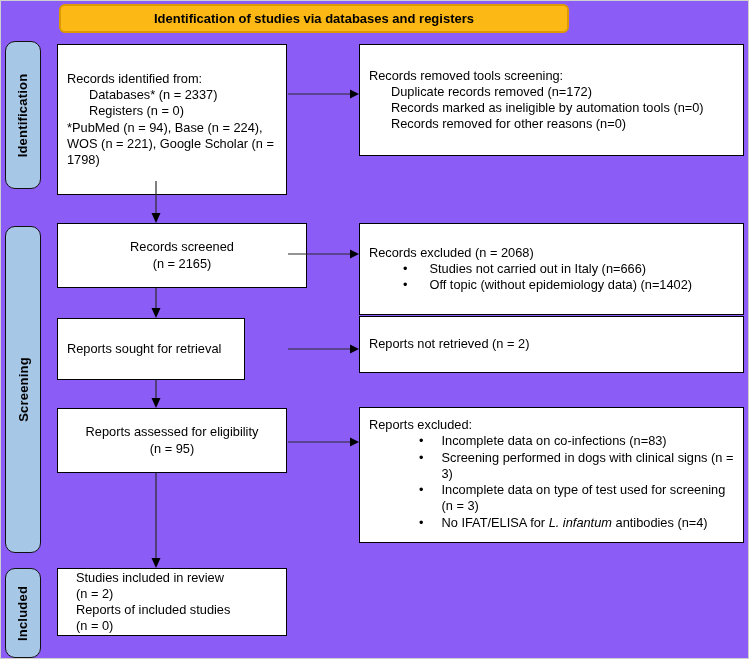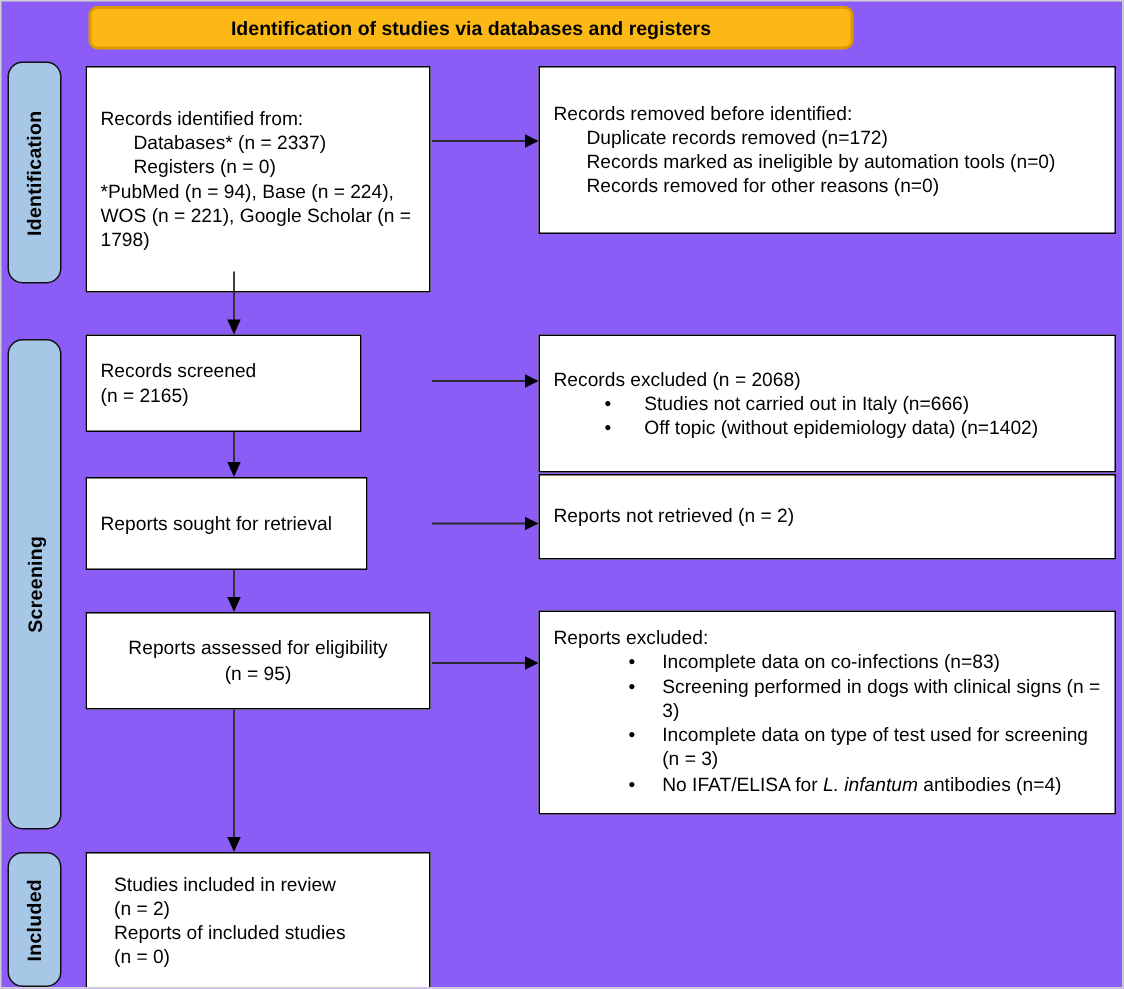--- a/index.html
+++ b/index.html
@@ -34,24 +34,24 @@
     box-sizing:border-box; display:flex; flex-direction:column; justify-content:center;
     padding:6px 9px; font-size:12.8px; line-height:1.27;
   }
   .line { white-space:normal; }
   .line.indent { padding-left:22px; }
   .line.bullet { display:flex; align-items:flex-start; }
   .line.bullet .dot { flex:none; }
   .bullets-sm .line.bullet .dot { padding-left:34px; padding-right:22px; }
   .bullets-lg .line.bullet .dot { padding-left:50px; padding-right:18px; }
   #box-identified   { left:56px;  top:43px;  width:230px; height:151px; }
-  #box-screened     { left:56px;  top:222px; width:184px; height:65px;  }
+  #box-screened     { left:56px;  top:222px; width:250px; height:65px;text-align:center;  }
   #box-sought       { left:56px;  top:317px; width:188px; height:62px;  }
   #box-eligibility  { left:56px;  top:407px; width:230px; height:65px;align-items:center;  }
-  #box-included     { left:56px;  top:567px; width:230px; height:92px;padding-left:18px;  }
+  #box-included     { left:56px;  top:567px; width:230px; height:68px;padding-left:18px;  }
   #box-removed      { left:358px; top:43px;  width:385px; height:112px; }
   #box-excluded-records { left:358px; top:222px; width:385px; height:92px; }
   #box-not-retrieved    { left:358px; top:315px; width:385px; height:57px; }
   #box-excluded-reports { left:358px; top:406px; width:385px; height:136px; justify-content:flex-start; padding-top:9px; }
   
   #arrows { position:absolute; left:0; top:0; width:749px; height:659px; pointer-events:none; }
   #arrows line { stroke:#2b2b2b; stroke-width:1.2; }
   #arrows polygon { fill:#000; }
 </style>
 </head>
@@ -71,21 +71,21 @@
     <span>Included</span>
   </div>
 
   <div class="box" id="box-identified">
       <div class="line plain"><span>Records identified from:</span></div>
       <div class="line indent"><span>Databases* (n = 2337)</span></div>
       <div class="line indent"><span>Registers (n = 0)</span></div>
       <div class="line plain"><span>*PubMed (n = 94), Base (n = 224), WOS (n = 221), Google Scholar (n = 1798)</span></div>
     </div>
   <div class="box" id="box-removed">
-      <div class="line plain"><span>Records removed before identified:</span></div>
+      <div class="line plain"><span>Records removed tools screening:</span></div>
       <div class="line indent"><span>Duplicate records removed (n=172)</span></div>
       <div class="line indent"><span>Records marked as ineligible by automation tools (n=0)</span></div>
       <div class="line indent"><span>Records removed for other reasons (n=0)</span></div>
     </div>
   <div class="box" id="box-screened">
       <div class="line plain"><span>Records screened</span></div>
       <div class="line plain"><span>(n = 2165)</span></div>
     </div>
   <div class="box bullets-sm" id="box-excluded-records">
       <div class="line plain"><span>Records excluded (n = 2068)</span></div>

